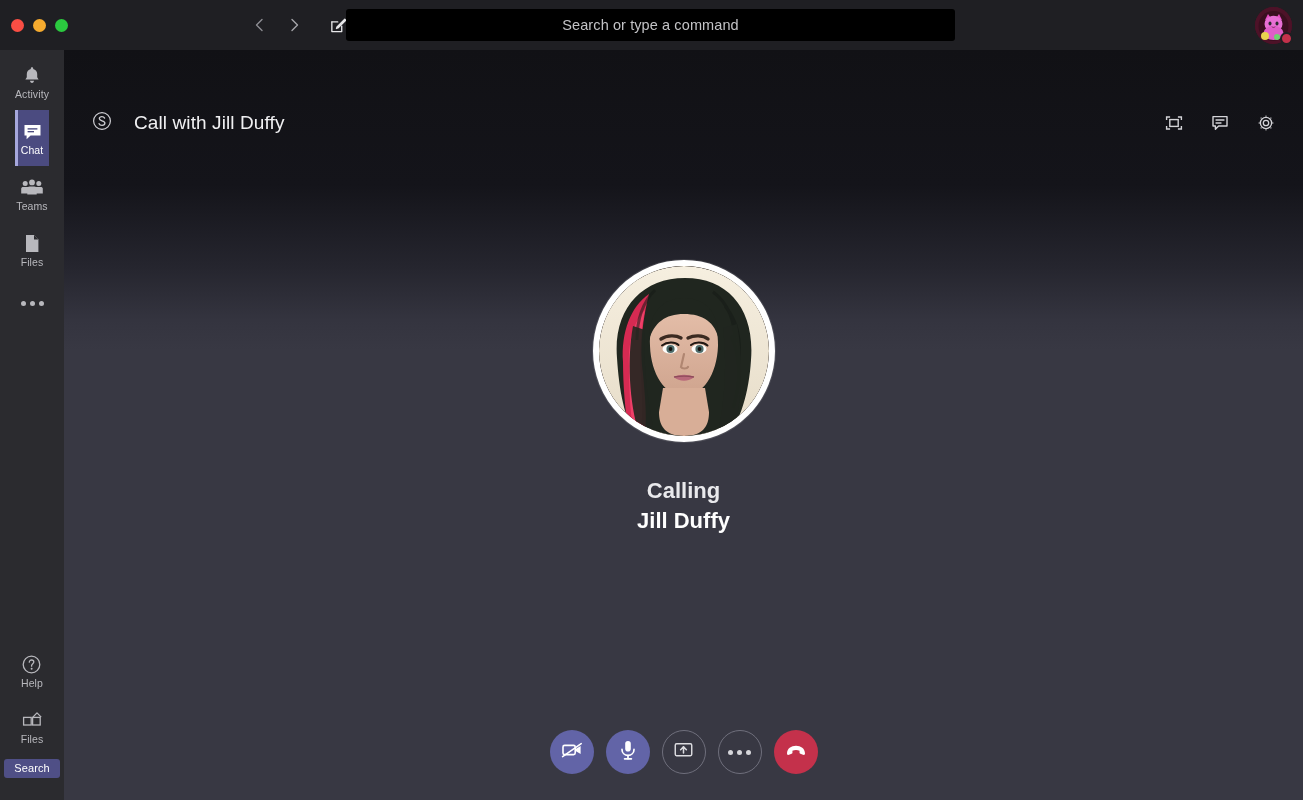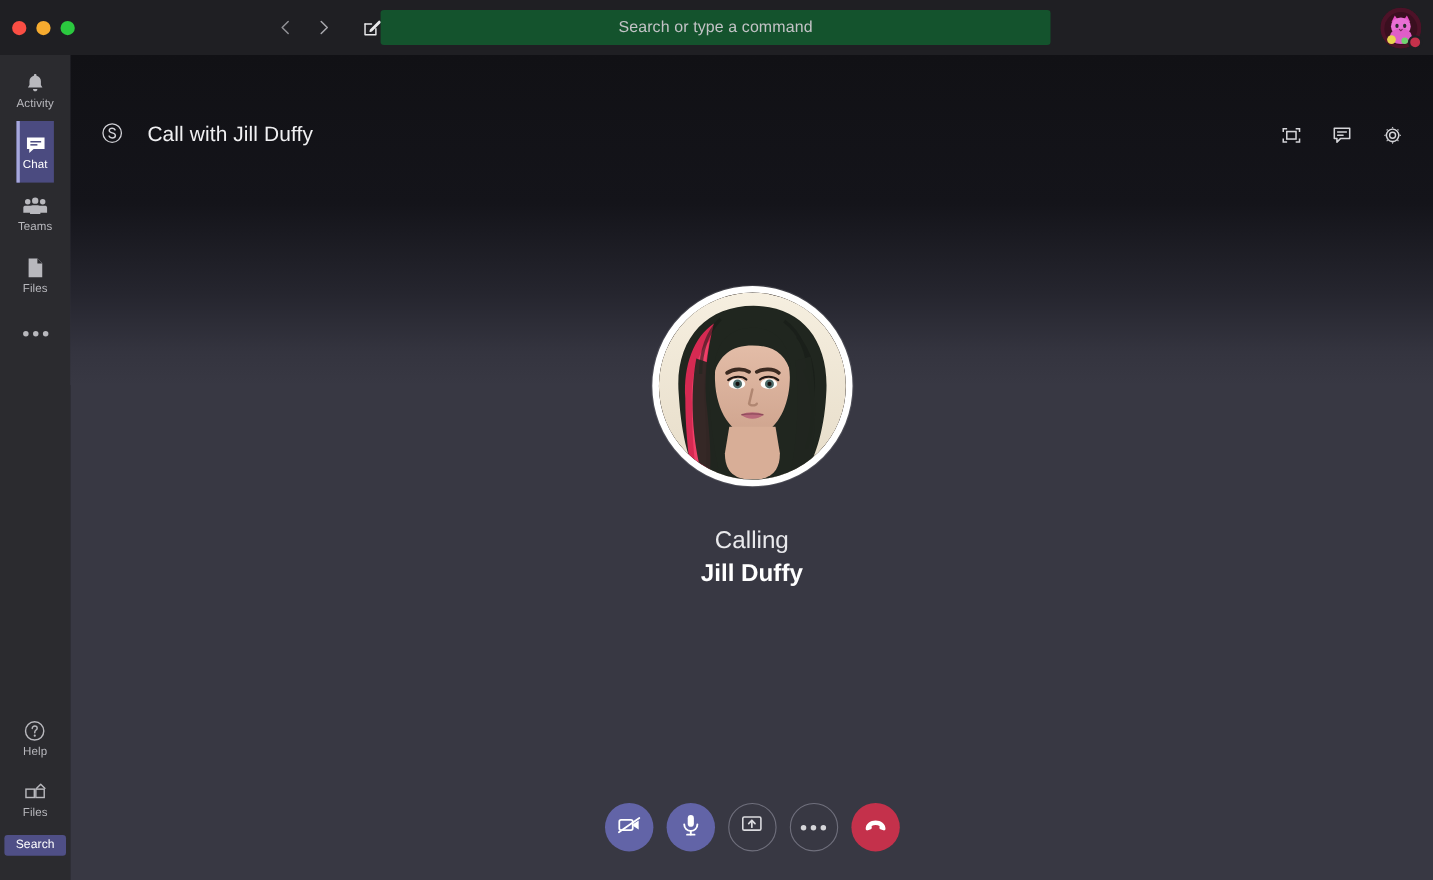--- a/index.html
+++ b/index.html
@@ -26,21 +26,21 @@
 
   .navbtns { display:flex; align-items:center; gap:4px; margin-left:177px; }
   .navbtn {
     width:30px; height:30px; display:flex; align-items:center; justify-content:center;
     border-radius:4px;
   }
   .navbtn svg { display:block; }
 
   .searchwrap { position:absolute; left:346px; top:9px; width:609px; height:32px; }
   .searchbar {
-    width:100%; height:100%; background:#14532d; border-radius:3px;
+    width:100%; height:100%; background:#000000; border-radius:3px;
     display:flex; align-items:center; justify-content:center;
   }
   .searchbar span { color:#c3c3c6; font-size:14.5px; letter-spacing:.1px; }
 
   .profile {
     position:absolute; right:11px; top:7px; width:37px; height:37px;
   }
   .profile-av {
     width:37px; height:37px; border-radius:50%; overflow:hidden; position:relative;
     background:#4a1424;
@@ -104,21 +104,21 @@
     display:flex; flex-direction:column; align-items:center;
   }
 
   .avatar-big {
     margin-top:110px; width:182px; height:182px; border-radius:50%;
     border:6px solid #ffffff; overflow:hidden; background:#2a2018; position:relative;
     box-shadow:0 0 0 1px rgba(255,255,255,.12);
   }
 
   .calltext { margin-top:34px; text-align:center; line-height:1.36; }
-  .calltext .state { display:block; color:#e9e9ec; font-size:22px; font-weight:400;text-align:center; }
+  .calltext .state { display:block; color:#e9e9ec; font-size:22px; font-weight:700;text-align:center; }
   .calltext .who   { display:block; color:#ffffff; font-size:22px; font-weight:700; }
 
   .controls {
     position:absolute; left:0; right:0; bottom:26px;
     display:flex; align-items:center; justify-content:center; gap:12px;
   }
   .cbtn {
     width:44px; height:44px; border-radius:50%;
     display:flex; align-items:center; justify-content:center;
   }

